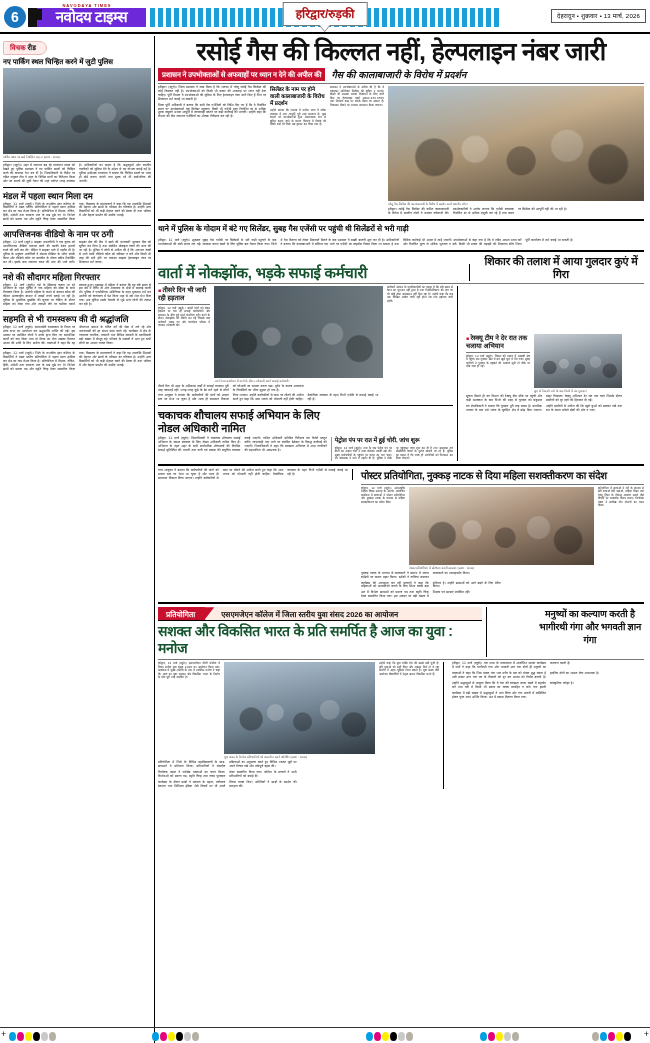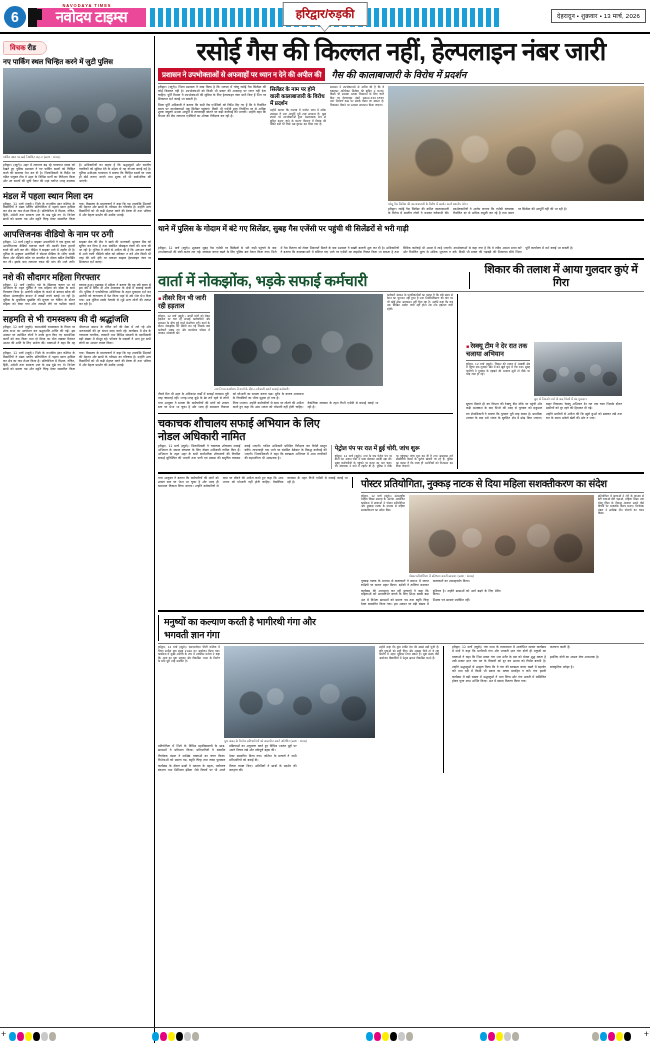--- a/index.html
+++ b/index.html
@@ -17,21 +17,21 @@
     position:absolute; left:4px; top:6px; width:22px; height:22px; border-radius:50%;
     background:#1b75bc; color:#fff; font-size:14px; font-weight:bold;
     display:flex; align-items:center; justify-content:center;
   }
   .logo-block { position:absolute; left:28px; top:2px; width:118px; height:30px; }
   .logo-kicker {
     font-size:4px; letter-spacing:1px; color:#b01116; font-weight:bold;
     text-align:center; padding-top:1px;
   }
   .logo-main {
-    background:#ec4899; color:#fff; font-weight:bold; font-size:15px;
+    background:#6d28d9; color:#fff; font-weight:bold; font-size:15px;
     text-align:center; line-height:18px; height:19px; letter-spacing:-0.4px;
     border-left:9px solid #111;
   }
   .logo-corner {
     position:absolute; left:0px; top:1px; width:14px; height:11px;
     background:#111;
   }
   .stripes { position:absolute; left:150px; top:8px; right:150px; height:19px;
     background: repeating-linear-gradient(to right, #1b9fd8 0 5px, #ffffff 5px 8px); }
   .city-tag {
@@ -225,21 +225,21 @@
 
         <div style="flex:1;">
           <div class="ph p2" style="height:115px;"></div>
           <div class="cap">घरेलू गैस सिलेंडर की कालाबाजारी के विरोध में प्रदर्शन करते स्थानीय लोग।</div>
           <div class="txt cols4 mt2">हरिद्वार। रसोई गैस सिलेंडर की कथित कालाबाजारी के विरोध में स्थानीय लोगों ने जमकर नारेबाजी की। प्रदर्शनकारियों ने आरोप लगाया कि एजेंसी संचालक निर्धारित दर से अधिक वसूली कर रहे हैं तथा समय पर सिलेंडर की आपूर्ति नहीं की जा रही है।</div>
         </div>
       </div>
 
       <div class="rule-thick"></div>
 
-      <div style="font-size:7.5px;font-weight:bold;line-height:9px;margin-bottom:14px;">थाने में पुलिस के गोदाम में बंटे गए सिलेंडर, सुबह गैस एजेंसी पर पहुंची थी सिलेंडरों से भरी गाड़ी</div>
+      <div style="font-size:7.5px;font-weight:bold;line-height:9px;margin-bottom:6px;">थाने में पुलिस के गोदाम में बंटे गए सिलेंडर, सुबह गैस एजेंसी पर पहुंची थी सिलेंडरों से भरी गाड़ी</div>
       <div class="txt cols4">हरिद्वार, 12 मार्च (ब्यूरो)। शुक्रवार सुबह गैस एजेंसी पर सिलेंडरों से भरी गाड़ी पहुंचने के बाद उपभोक्ताओं की लंबी कतार लग गई। व्यवस्था बनाए रखने के लिए पुलिस बल तैनात किया गया। जिले में गैस वितरण को लेकर शिकायतें मिलने के बाद प्रशासन ने सख्ती बरतनी शुरू कर दी है। अधिकारियों ने बताया कि कालाबाजारी में संलिप्त पाए जाने पर एजेंसी का लाइसेंस निरस्त किया जा सकता है तथा विधिक कार्रवाई भी अमल में लाई जाएगी। उपभोक्ताओं से कहा गया है कि वे रसीद अवश्य प्राप्त करें और निर्धारित मूल्य से अधिक भुगतान न करें। किसी भी प्रकार की गड़बड़ी की शिकायत सीधे जिला पूर्ति कार्यालय में दर्ज कराई जा सकती है।</div>
 
       <div class="rule-thick"></div>
 
       <div class="flexrow" style="align-items:flex-end;">
         <div style="flex:1;border-right:1px solid #000;padding-right:4px;">
           <h2 class="hl">वार्ता में नोकझोंक, भड़के सफाई कर्मचारी</h2>
         </div>
         <div style="width:170px;padding-left:4px;">
           <h3 class="hl-s" style="text-align:center;">शिकार की तलाश में आया गुलदार कुएं में गिरा</h3>
@@ -321,22 +321,29 @@
           </div>
           <div class="txt cols4 mt2">नुक्कड़ नाटक के माध्यम से कलाकारों ने समाज में व्याप्त रूढ़ियों पर करारा प्रहार किया। दर्शकों ने तालियां बजाकर कलाकारों का उत्साहवर्धन किया।</div>
           <div class="txt cols4 mt2">कार्यक्रम की अध्यक्षता कर रहीं प्राचार्या ने कहा कि महिलाओं को आत्मनिर्भर बनाने के लिए शिक्षा सबसे बड़ा हथियार है। उन्होंने छात्राओं को आगे बढ़ने के लिए प्रेरित किया।</div>
           <div class="txt cols4 mt2">अंत में विजेता छात्राओं को प्रमाण पत्र तथा स्मृति चिन्ह देकर सम्मानित किया गया। इस अवसर पर बड़ी संख्या में शिक्षक एवं छात्राएं उपस्थित रहीं।</div>
         </div>
       </div>
 
       <div class="rule-thick"></div>
 
       <div class="flexrow" style="align-items:stretch;">
+        <div style="flex:1;">
+          <div class="comp-strip">
+            <div class="comp-tag">प्रतियोगिता</div>
+            <div class="comp-sub">एसएमजेएन कॉलेज में जिला स्तरीय युवा संसद 2026 का आयोजन</div>
+          </div>
+          <h2 class="hl" style="font-size:14px;margin-top:2px;">सशक्त और विकसित भारत के प्रति समर्पित है आज का युवा : मनोज</h2>
+        </div>
         <div style="width:158px;padding-left:5px;border-left:1px solid #000;">
-          <h3 class="hl-s" style="font-size:9.5px;">मनुष्यों का कल्याण करती है भागीरथी गंगा और भगवती ज्ञान गंगा</h3>
+          <h3 class="hl-s" style="font-size:9.5px;text-align:center;margin-left:44px;">मनुष्यों का कल्याण करती है भागीरथी गंगा और भगवती ज्ञान गंगा</h3>
         </div>
       </div>
       <div class="rule-thin"></div>
 
       <div class="flexrow" style="align-items:flex-start;">
         <div style="width:286px;border-right:1px solid #000;padding-right:4px;">
           <div class="flexrow" style="align-items:flex-start;">
             <div style="width:62px;">
               <div class="txt tiny">हरिद्वार, 12 मार्च (ब्यूरो)। एसएमजेएन पीजी कॉलेज में जिला स्तरीय युवा संसद 2026 का आयोजन किया गया। कार्यक्रम में मुख्य अतिथि के रूप में उपस्थित मनोज ने कहा कि आज का युवा सशक्त और विकसित भारत के निर्माण के प्रति पूरी तरह समर्पित है।</div>
             </div>

